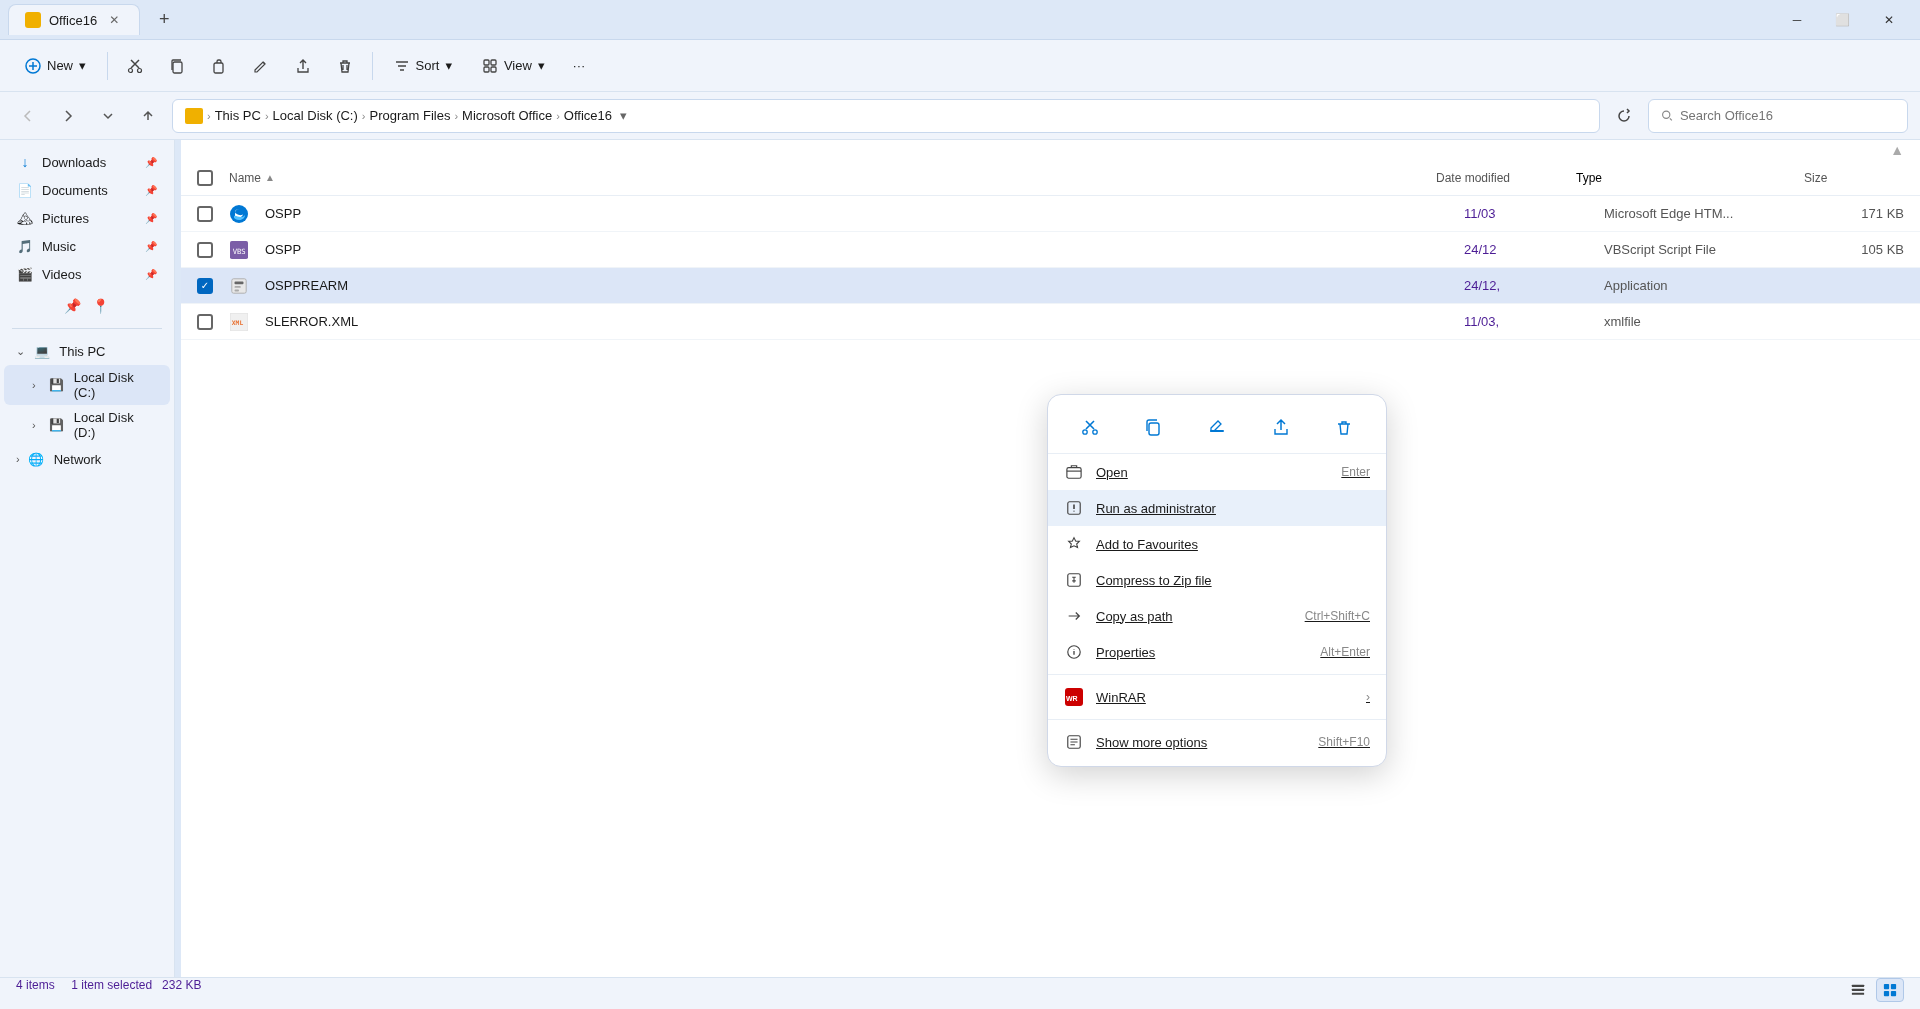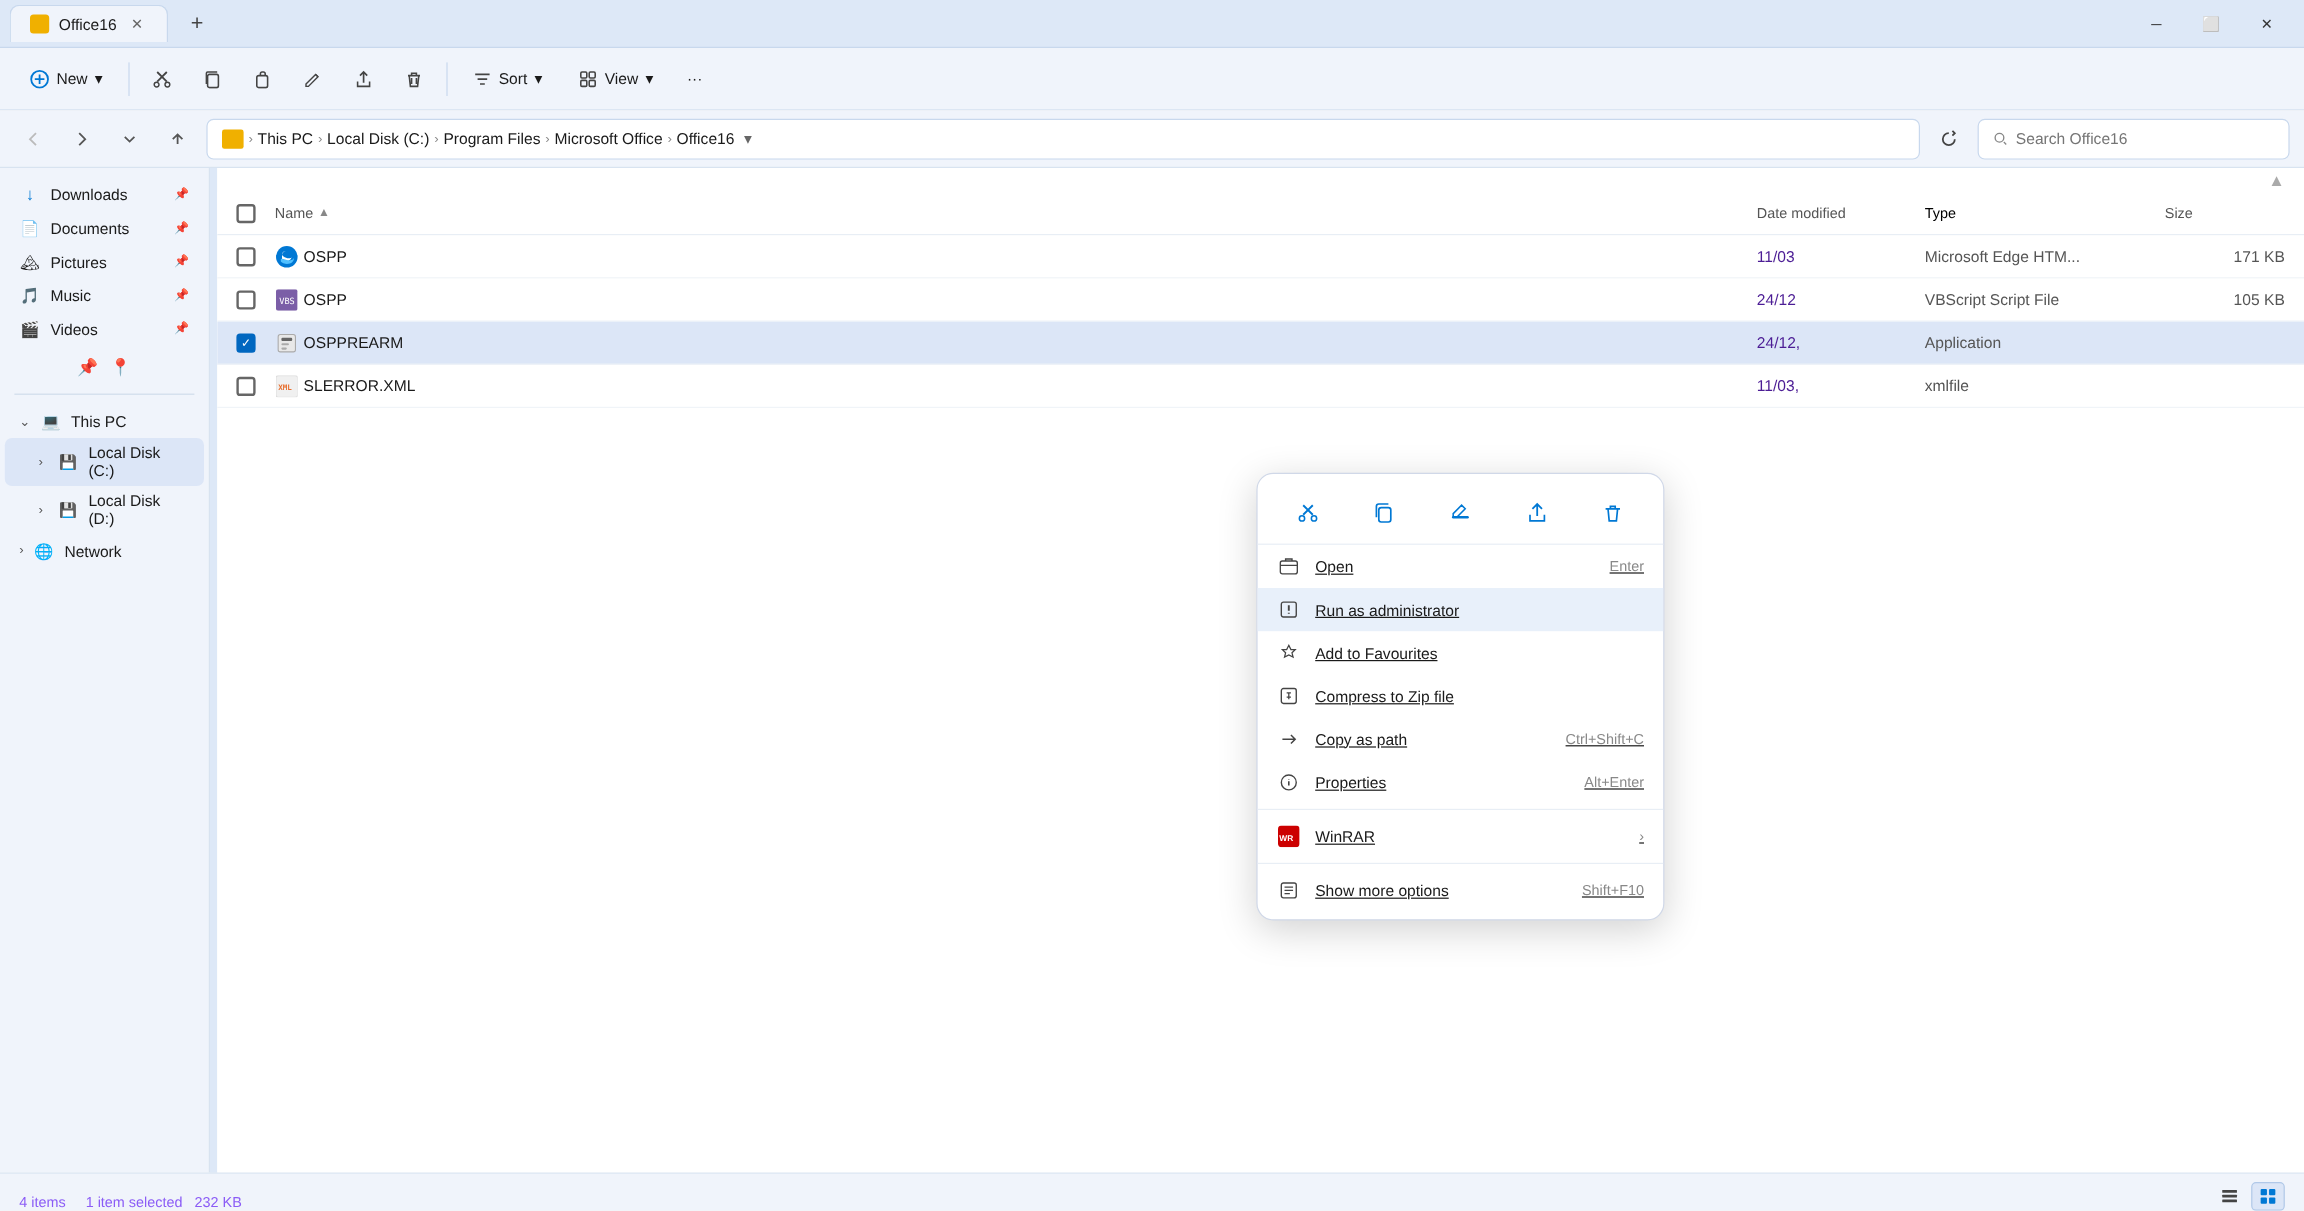--- a/index.html
+++ b/index.html
@@ -102,40 +102,40 @@
     .file-list { flex: 1; background: white; overflow-y: auto; position: relative; }
     .file-list-header {
       display: flex; align-items: center; gap: 0;
       border-bottom: 1px solid #e8eef5; padding: 0 16px;
       height: 36px; background: white; position: sticky; top: 0; z-index: 5;
     }
     .col-check { width: 32px; flex-shrink: 0; }
     .col-name { flex: 1; font-size: 12px; color: #555; cursor: pointer; display: flex; align-items: center; gap: 4px; }
     .col-date { width: 140px; font-size: 12px; color: #555; cursor: pointer; }
     .col-type { width: 200px; font-size: 12px; color: #000000; cursor: pointer; }
-    .col-size { width: 100px; font-size: 12px; color: #555; cursor: pointer; }
+    .col-size { width: 100px; font-size: 12px; color: #555; cursor: pointer; margin-left: 28px; }
     .sort-arrow { color: #888; font-size: 10px; }
 
     .file-row {
       display: flex; align-items: center;
       padding: 0 16px; height: 36px; cursor: pointer;
       border-bottom: 1px solid #f0f4f8;
     }
     .file-row.selected { background: #dce6f7; }
-    .file-icon { width: 20px; height: 20px; margin-right: 4px; display: flex; align-items: center; justify-content: center; flex-shrink: 0; }
+    .file-icon { width: 20px; height: 20px; margin-right: 16px; display: flex; align-items: center; justify-content: center; flex-shrink: 0; }
     .file-name { flex: 1; font-size: 13px; }
     .file-date { width: 140px; font-size: 13px; color: #4c1d95; }
     .file-type { width: 200px; font-size: 13px; color: #555; }
     .file-size { width: 100px; font-size: 13px; color: #555; text-align: right; }
 
     
     .status-bar {
-      display: flex; align-items: flex-end; justify-content: space-between;
+      display: flex; align-items: flex-start; justify-content: space-between;
       height: 32px; background: #f0f4fb; border-top: 1px solid #d8e3f0;
-      padding: 0 16px; font-size: 12px; color: #8b5cf6;
+      padding: 0 16px; font-size: 12px; color: #4c1d95;
     }
     .status-right { display: flex; gap: 4px; }
     .view-btn { width: 28px; height: 24px; display: flex; align-items: center; justify-content: center; border-radius: 4px; cursor: pointer; border: 1px solid transparent; }
     .view-btn.active { background: #dce6f7; border-color: #b0c8e8; }
 
     
     .context-menu {
       position: absolute; top: 254px; left: 866px;
       background: white; border: 1px solid #d0d8e8; border-radius: 14px;
       box-shadow: 0 8px 32px rgba(0,0,0,0.18); width: 340px; z-index: 1000;

